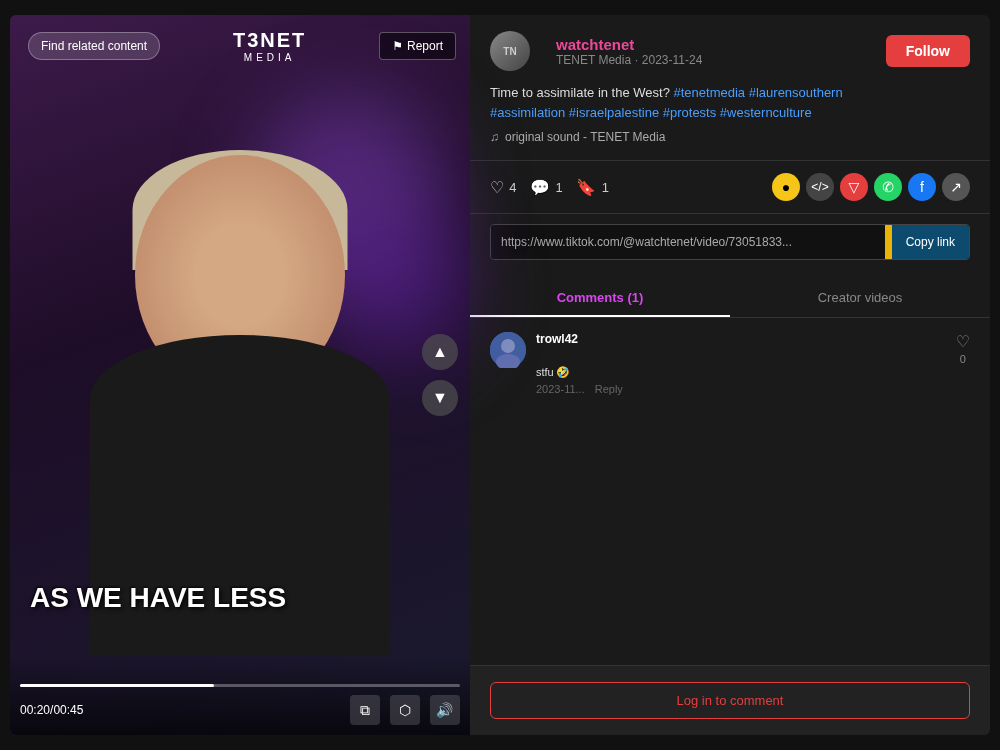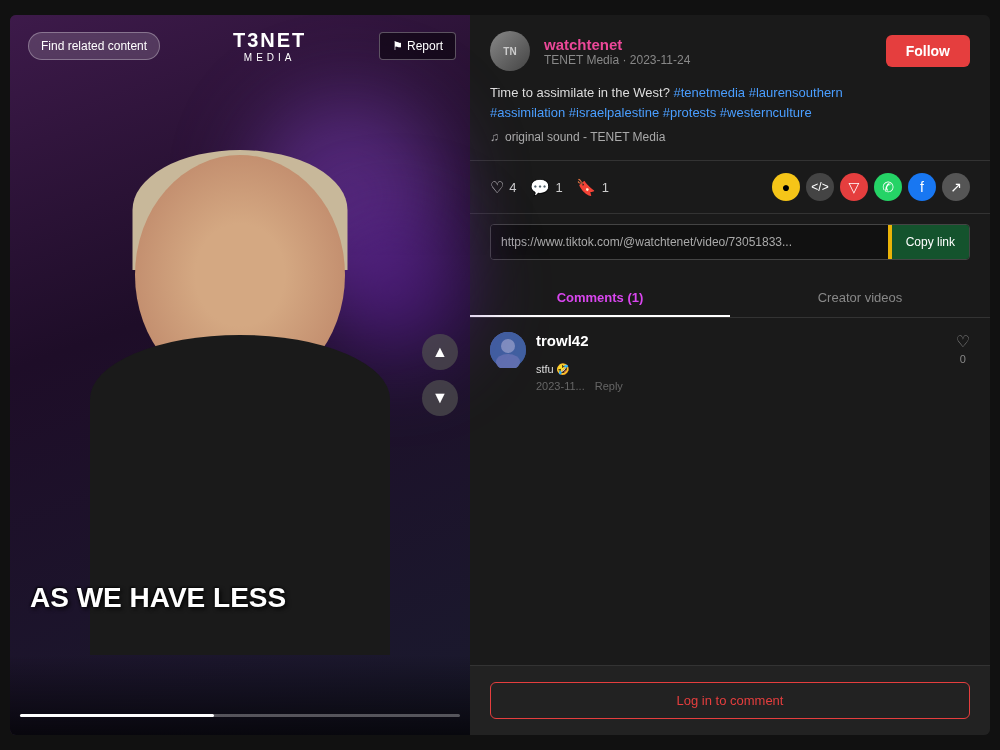--- a/index.html
+++ b/index.html
@@ -293,21 +293,21 @@
     .author-row {
       display: flex;
       align-items: center;
       justify-content: space-between;
       margin-bottom: 12px;
     }
 
     .author-info {
       display: flex;
       align-items: center;
-      gap: 14px;
+      gap: 26px;
     }
 
     .author-avatar {
       width: 40px;
       height: 40px;
       border-radius: 50%;
       background: #555;
       overflow: hidden;
       flex-shrink: 0;
       display: flex;
@@ -441,28 +441,28 @@
       color: #aaa;
       font-size: 12px;
       padding: 0 10px;
       line-height: 36px;
       white-space: nowrap;
       overflow: hidden;
       text-overflow: ellipsis;
     }
 
     .copy-link-btn {
-      background: #14532d;
+      background: #0c4a6e;
       color: #fff;
       border: none;
       padding: 0 14px;
       height: 100%;
       font-size: 12px;
       cursor: pointer;
-      border-left: 4px solid #eab308;
+      border-left: 7px solid #eab308;
       white-space: nowrap;
     }
 
     
     .tabs-row {
       display: flex;
       border-bottom: 1px solid #333;
       margin-top: 10px;
     }
 
@@ -506,24 +506,24 @@
       justify-content: center;
       font-size: 9px;
       color: #aaa;
     }
 
     .comment-content {
       flex: 1;
     }
 
     .comment-username {
-      font-size: 15px;
+      font-size: 12px;
       font-weight: 600;
       color: #fff;
-      margin-bottom: 14px;
+      margin-bottom: 20px;
     }
 
     .comment-text {
       font-size: 11px;
       color: #ddd;
       margin-bottom: 4px;
     }
 
     .comment-meta {
       font-size: 11px;
@@ -605,20 +605,30 @@
     </div>
 
     <div class="nav-arrows">
       <button class="nav-arrow">▲</button>
       <button class="nav-arrow">▼</button>
     </div>
 
     <div class="video-controls">
       <div class="progress-bar-wrapper">
         <div class="progress-fill" style="width: 44%"></div>
+      </div>
+      <div class="controls-row">
+        <span class="time-display">
+          <span>00:20</span>/<span>00:45</span>
+        </span>
+        <div class="control-icons">
+          <button class="ctrl-btn">⧉</button>
+          <button class="ctrl-btn">⬡</button>
+          <button class="ctrl-btn">🔊</button>
+        </div>
       </div>
     </div>
   </div>
 
   <div class="right-panel">
 
     <div class="content-header">
       <div class="author-row">
         <div class="author-info">
           <div class="author-avatar">

